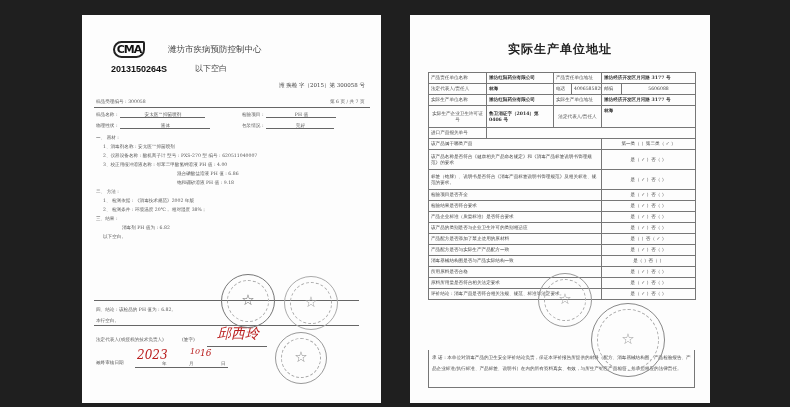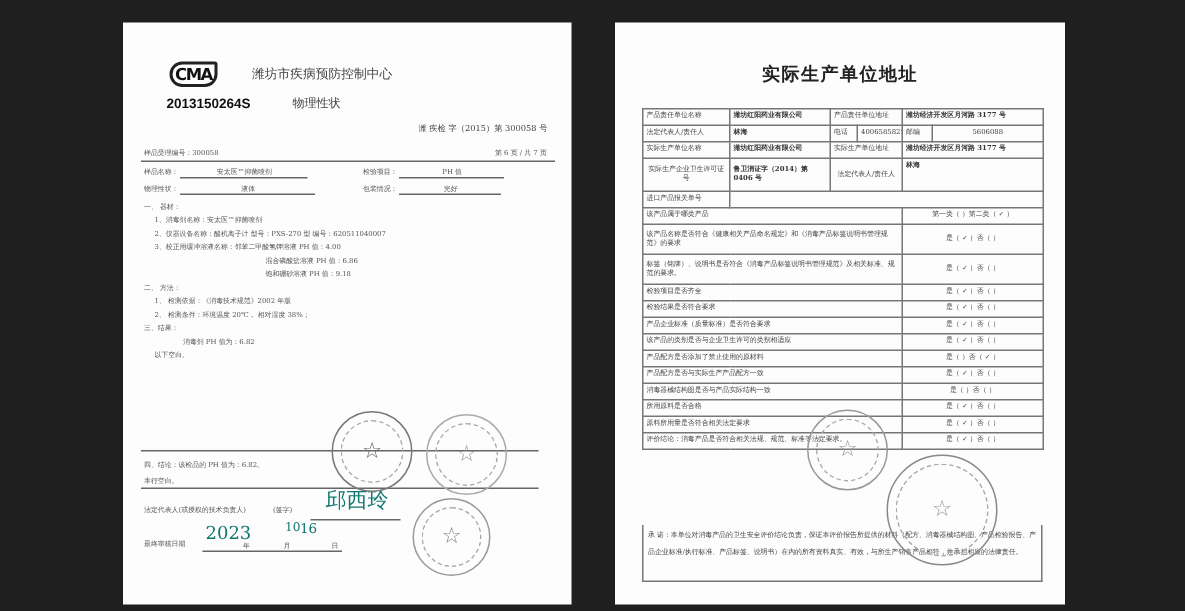--- a/index.html
+++ b/index.html
@@ -21,39 +21,39 @@
   .sm { font-size: 4.6px; color: #555; }
   .rule { position: absolute; height: 0; border-top: 0.8px solid #666; }
   .uline { display: inline-block; border-bottom: 0.8px solid #666; text-align: center; }
 
   .stamp { position: absolute; border-radius: 50%; border: 1.3px solid #777; }
   .stamp .inner { position: absolute; left: 5px; top: 5px; right: 5px; bottom: 5px; border-radius: 50%;
                   border: 0.5px dashed #aaa; }
   .stamp .star { position: absolute; left: 0; right: 0; top: 50%; transform: translateY(-55%);
                  text-align: center; font-size: 15px; color: #666; font-family: "DejaVu Sans", sans-serif; }
 
-  .sig { position: absolute; font-family: "DejaVu Serif", serif; color: #0f766e; }
+  .sig { position: absolute; font-family: "DejaVu Serif", serif; font-style: italic; color: #b91c1c; }
 
   
   .title-r { position: absolute; left: 0; right: 0; top: 26px; text-align: center; font-size: 12px; font-weight: bold; color: #222; letter-spacing: 1px; }
   table.eval { position: absolute; left: 18px; top: 57px; width: 267px; border-collapse: collapse; table-layout: fixed; }
   table.eval td { border: 0.6px solid #777; font-size: 4.6px; color: #444; padding: 0 2px; height: 11px; line-height: 5.5px; overflow: hidden; }
   table.eval td.bold { font-weight: bold; color: #333; }
   table.eval td.center { text-align: center; }
   .pledge { position: absolute; left: 18px; top: 335px; width: 267px; height: 38px; border: 0.6px solid #777; border-top: none;
             font-size: 4.6px; line-height: 11px; color: #444; padding: 2px 3px; white-space: normal; }
 </style>
 </head>
 <body>
 
 <div id="left-page" class="page">
   <div class="cma">CMA</div>
   <div class="abs reg-no">2013150264S</div>
   <div class="abs org">潍坊市疾病预防控制中心</div>
-  <div class="abs rtitle">物理性状</div>
+  <div class="abs rtitle">以下空白</div>
   <div class="abs docno">潍 疾检 字（2015）第 300058 号</div>
 
   <div class="abs sm" style="left:14px;top:84px;">样品受理编号：300058</div>
   <div class="abs sm" style="left:248px;top:84px;">第 6 页 / 共 7 页</div>
   <div class="rule" style="left:12px;top:92px;width:276px;"></div>
 
   <div class="abs sm" style="left:14px;top:97px;">
     <span>样品名称：</span>
     <span class="uline" style="width:85px;">安太医™抑菌喷剂</span>
   </div>

